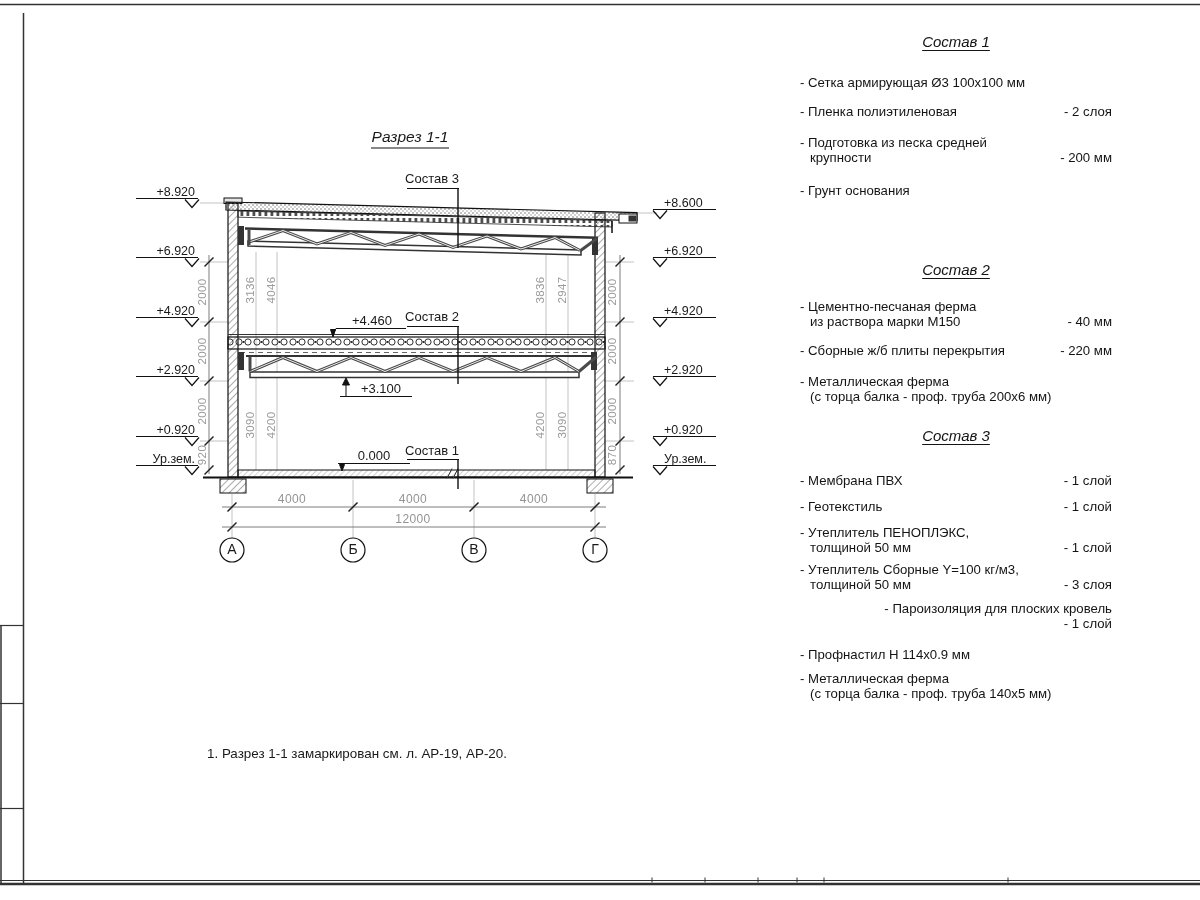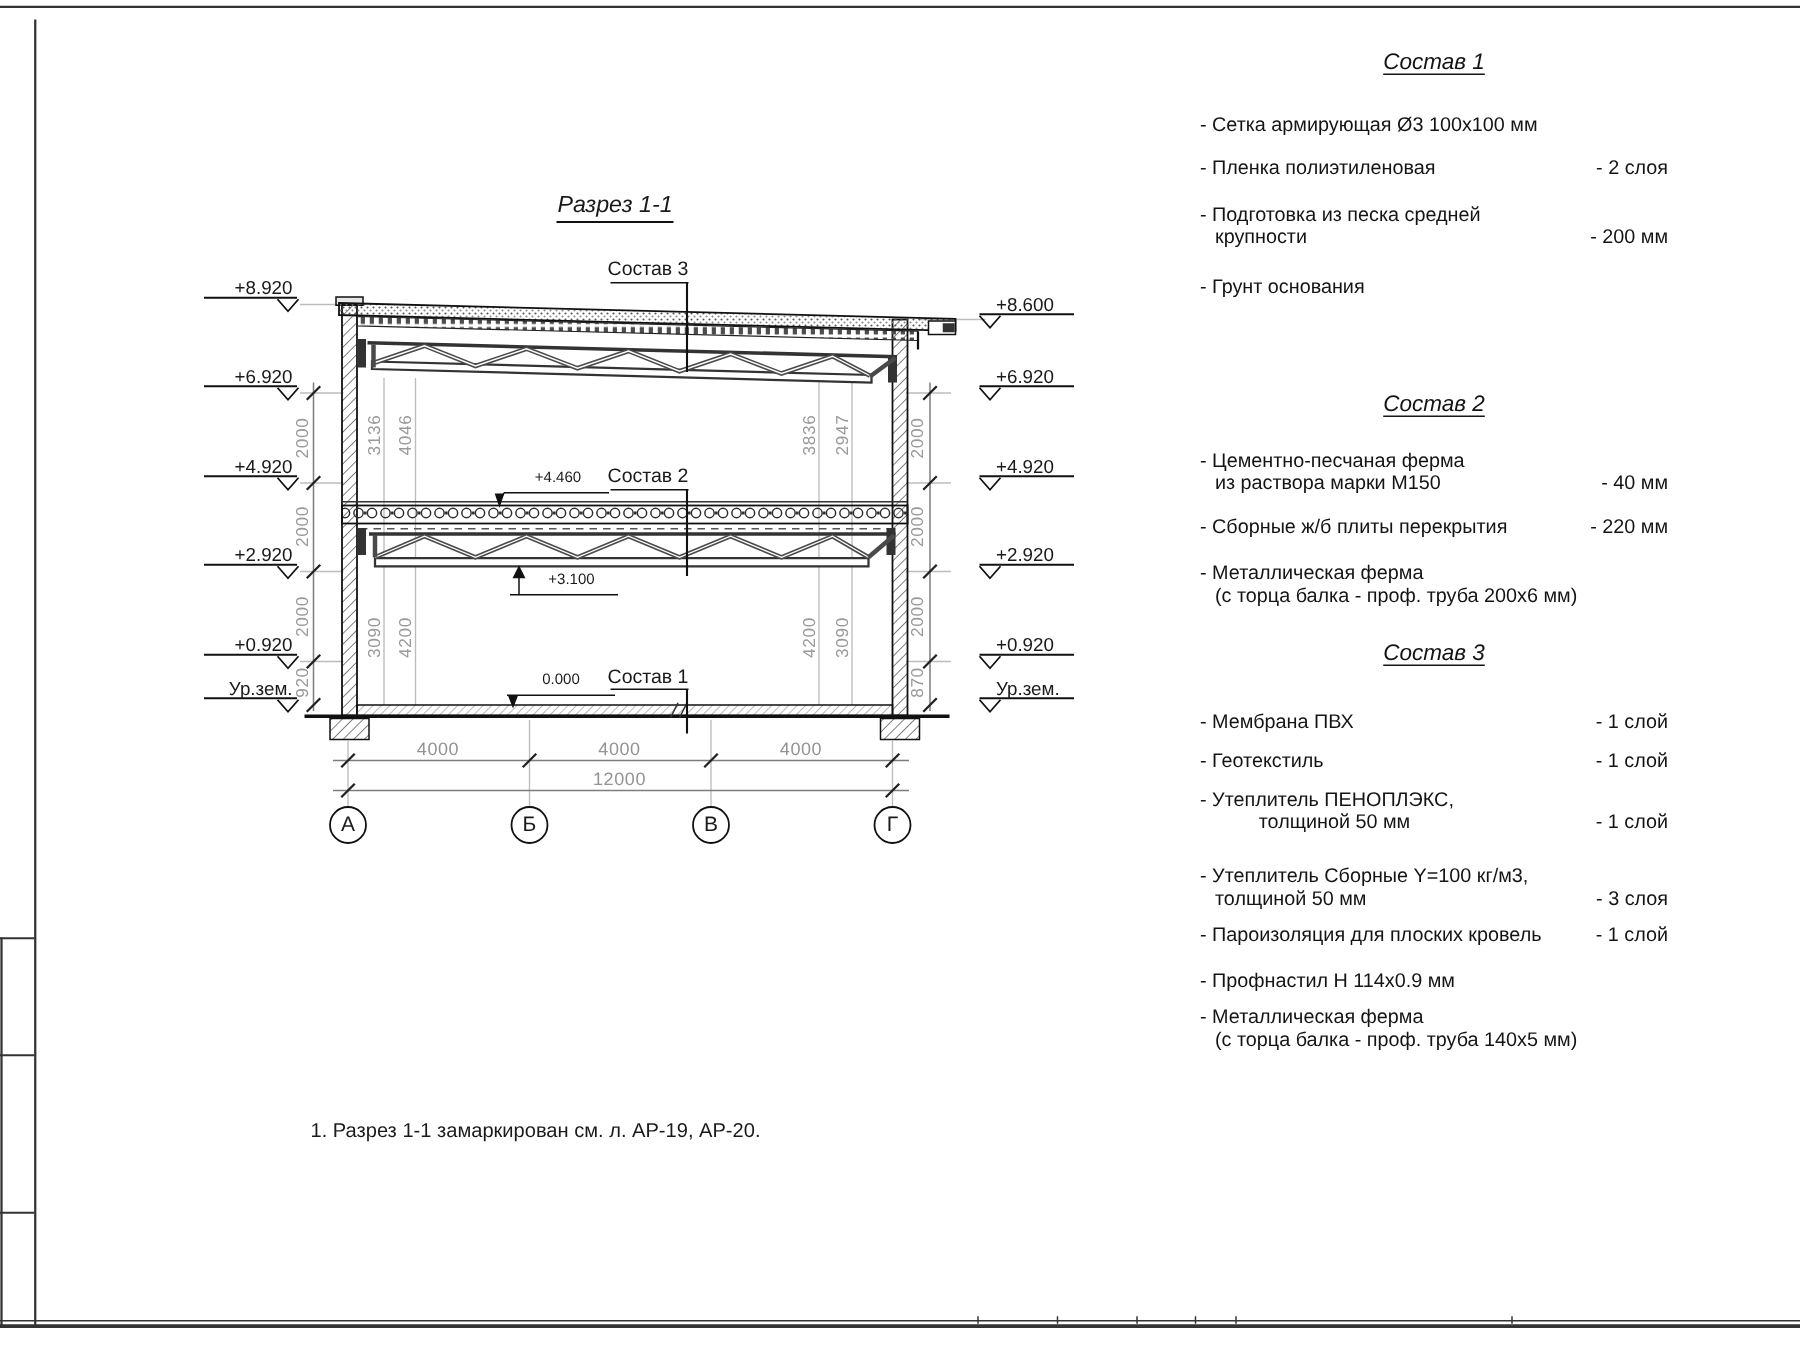--- a/index.html
+++ b/index.html
@@ -5,21 +5,21 @@
   html,body{margin:0;padding:0;background:#fff;}
   #sheet{position:relative;width:1200px;height:900px;background:#fff;overflow:hidden;
          font-family:"Liberation Sans",sans-serif;color:#1a1a1a;}
   svg{position:absolute;left:0;top:0;}
   .t{position:absolute;white-space:nowrap;line-height:1.05;}
   .title{font-style:italic;font-size:15.5px;text-align:center;}
   .sostav{font-size:13px;text-align:center;}
   .elev{font-size:12.5px;}
   .elev.r{text-align:left;}
   .elev.l{text-align:right;}
-  .ielev{font-size:10px;text-align:center;}
+  .ielev{font-size:13px;text-align:center;}
   .rot{position:absolute;transform:translate(-50%,-50%) rotate(-90deg);white-space:nowrap;}
   .dim{font-size:11.5px;color:#9a9a9a;letter-spacing:.4px;}
   .bdim{font-size:12px;color:#939393;text-align:center;letter-spacing:.4px;}
   .axis{font-size:14px;text-align:center;}
   .note{font-size:13.4px;}
   .spec{position:absolute;left:800px;width:312px;font-size:13.2px;line-height:15px;color:#141414;}
   .spec-heading{font-style:italic;font-size:15px;text-align:center;text-decoration:underline;
                 text-underline-offset:3px;margin-bottom:26px;}
   .spec-item{display:flex;justify-content:space-between;align-items:flex-end;margin-bottom:14px;}
   .spec-text{max-width:235px;}
@@ -336,35 +336,35 @@
           <div>- Мембрана ПВХ</div>
         </div>
     <div class="spec-value">- 1 слой</div>
   </div>
   <div class="spec-item" style="margin-bottom:11px;">
     <div class="spec-text">
           <div>- Геотекстиль</div>
         </div>
     <div class="spec-value">- 1 слой</div>
   </div>
-  <div class="spec-item" style="margin-bottom:21px;text-align:center;">
+  <div class="spec-item" style="margin-bottom:7px;">
     <div class="spec-text">
           <div>- Утеплитель ПЕНОПЛЭКС,</div>
           <div class="cont">толщиной 50 мм</div>
         </div>
     <div class="spec-value">- 1 слой</div>
   </div>
   <div class="spec-item" style="margin-bottom:9px;">
     <div class="spec-text">
           <div>- Утеплитель Сборные Y=100 кг/м3,</div>
           <div class="cont">толщиной 50 мм</div>
         </div>
     <div class="spec-value">- 3 слоя</div>
   </div>
-  <div class="spec-item" style="margin-bottom:5px;">
+  <div class="spec-item" style="margin-bottom:5px;flex-direction:column;">
     <div class="spec-text" style="max-width:245px;">
           <div>- Пароизоляция для плоских кровель</div>
         </div>
     <div class="spec-value">- 1 слой</div>
   </div>
   <div class="spec-item" style="margin-bottom:9px;margin-top:16px;">
     <div class="spec-text">
           <div>- Профнастил Н 114х0.9 мм</div>
         </div>
   </div>

